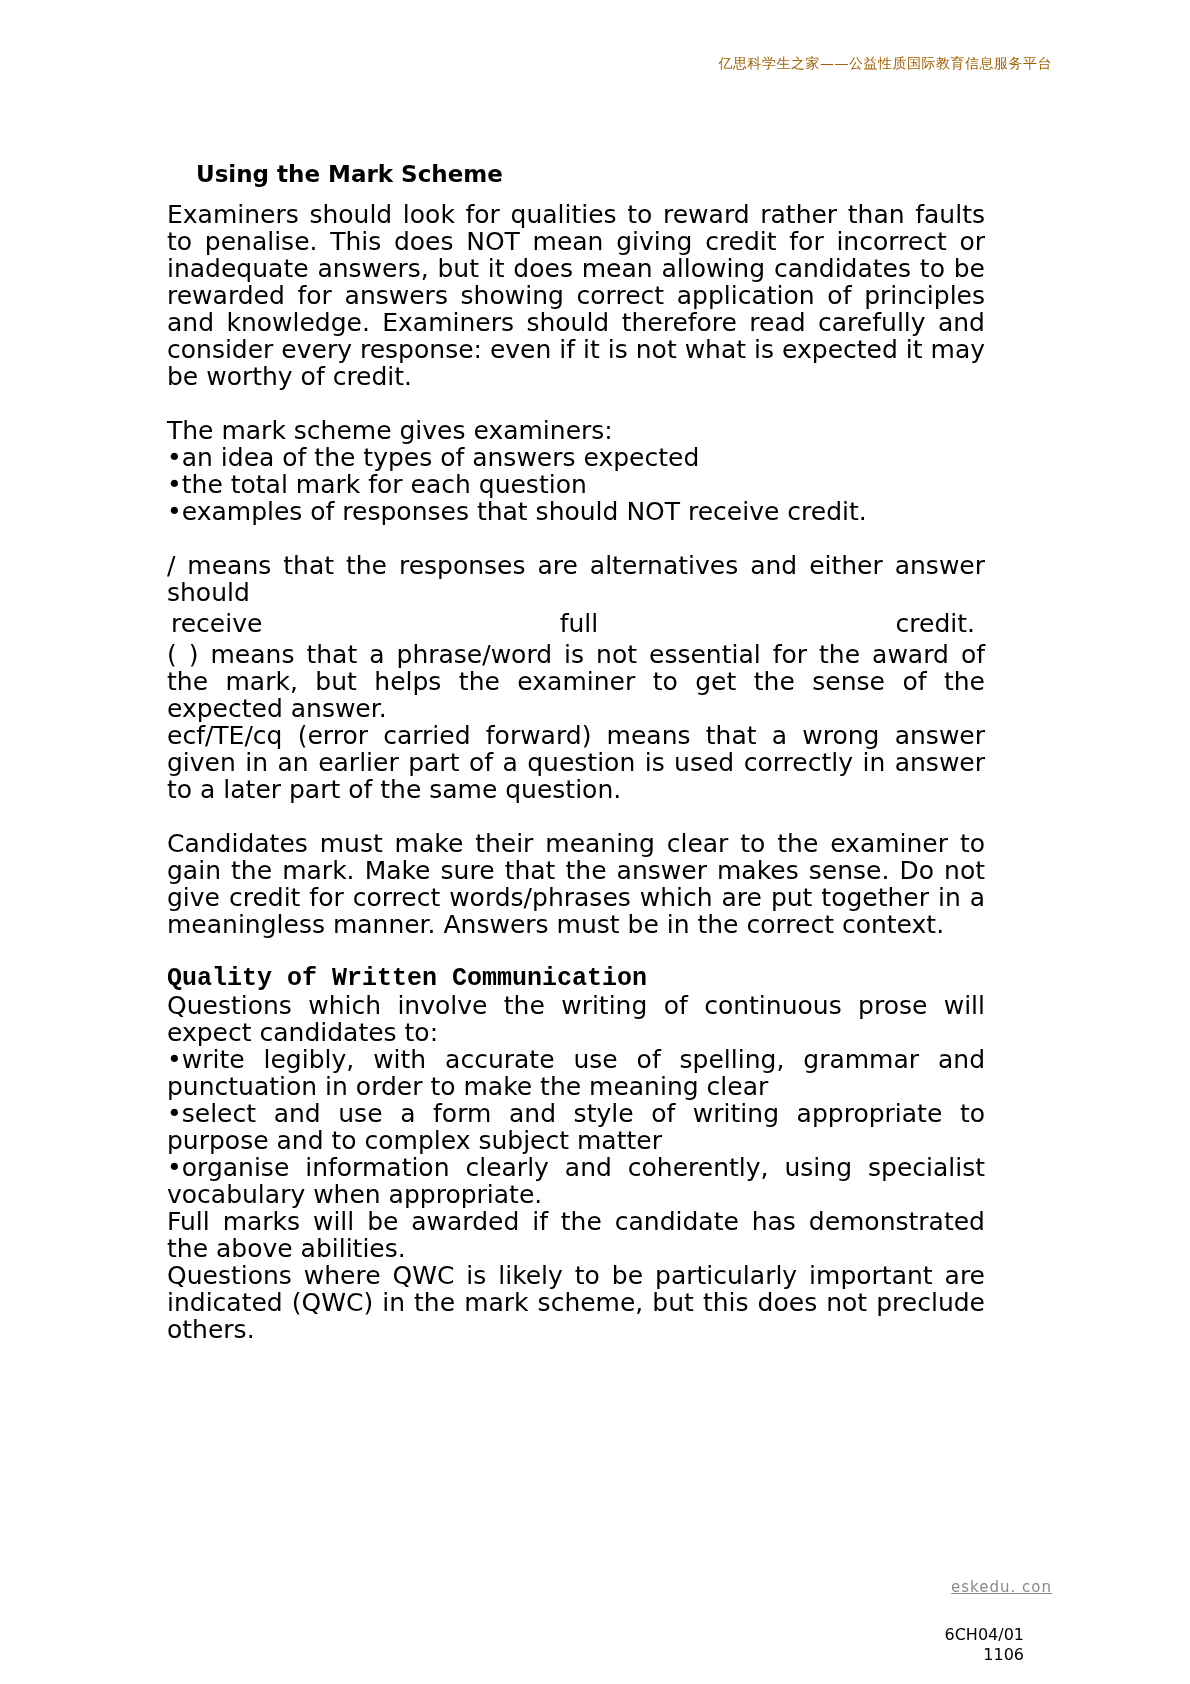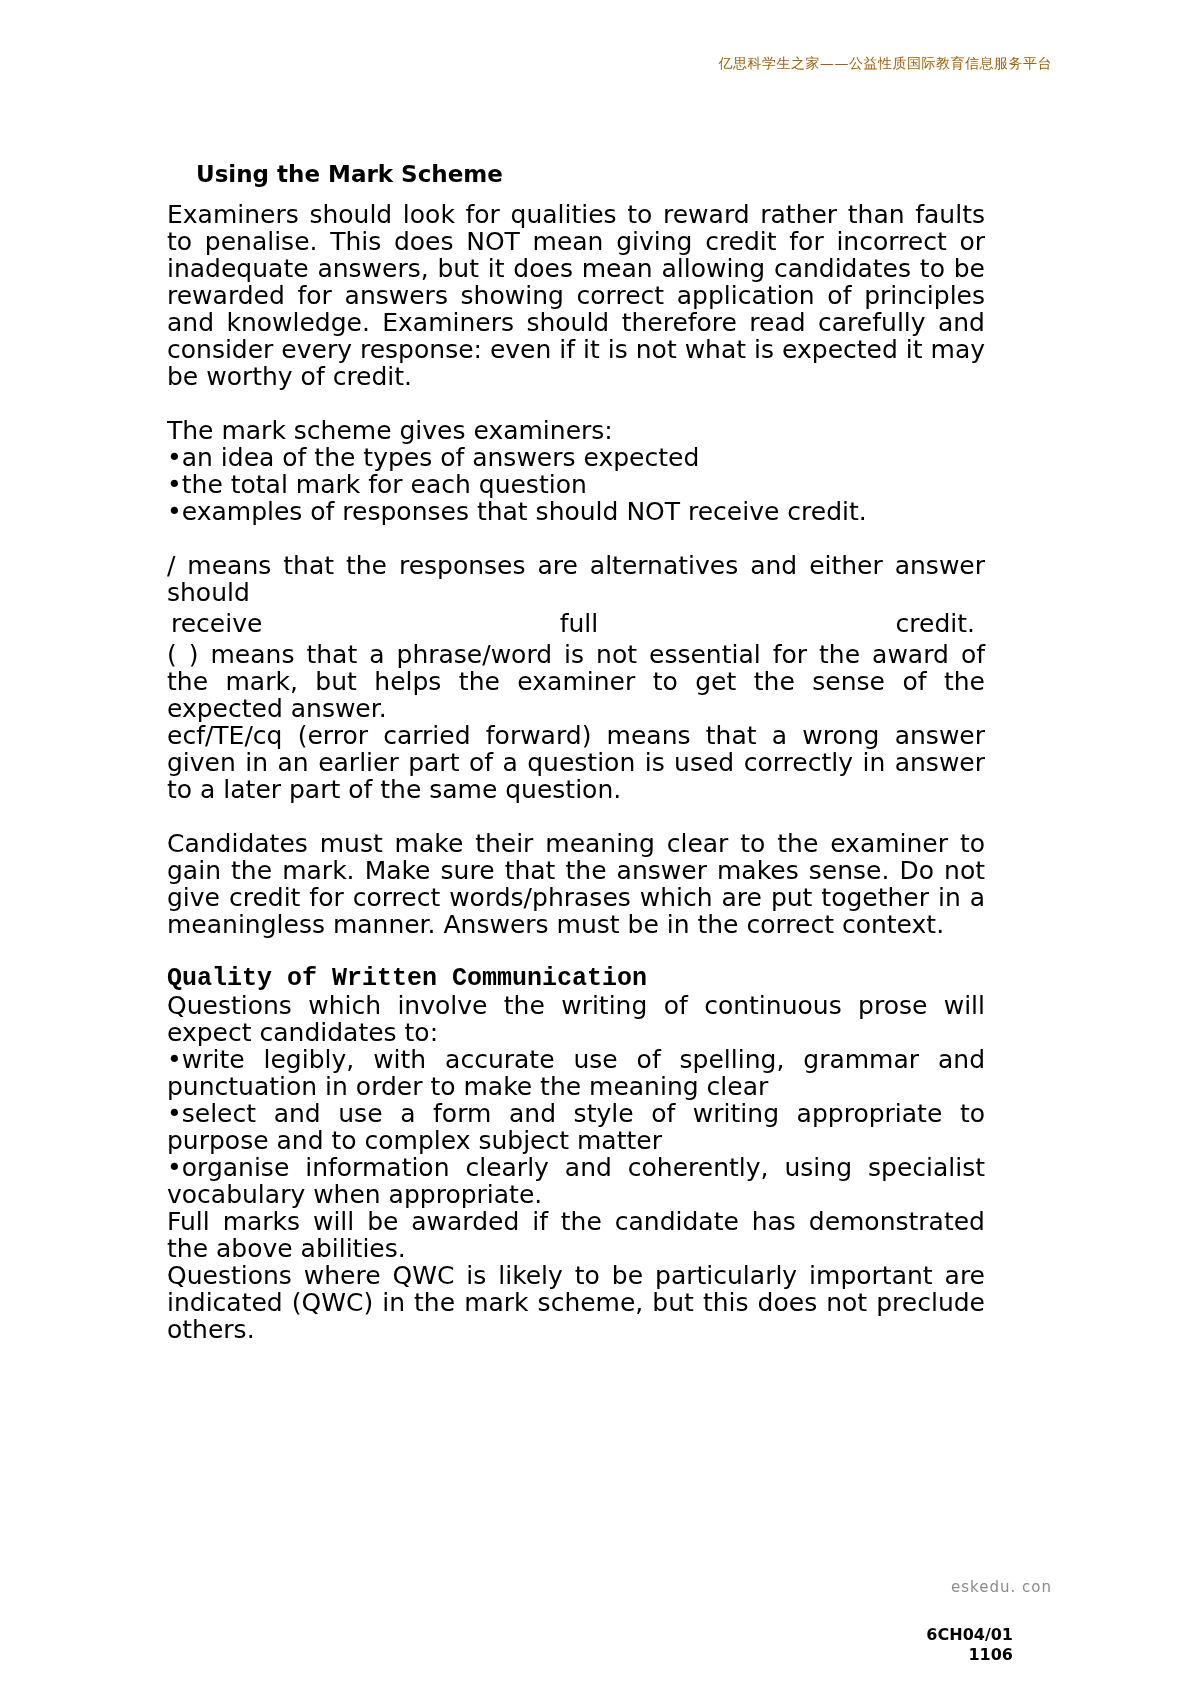--- a/index.html
+++ b/index.html
@@ -8,22 +8,22 @@
   .hdr { position:absolute; top:55px; right:138px; font-size:14px; color:#a16207; letter-spacing:0.5px; }
   .title { position:absolute; top:145px; left:180px; font-size:23px; font-weight:bold; margin:16px; }
   .body { position:absolute; top:201px; left:167px; width:818px; font-size:25px; line-height:27px; }
   .p { text-align:justify; margin:0 0 27px 0; }
   .p.tight { margin:0; }
   .line { margin:0; text-align:justify; }
   .bullet::before { content:"\2022 "; }
   .spread { display:flex; justify-content:space-between; margin:4px; }
   u { text-decoration:underline; }
   .h2 { font-weight:bold; margin:0;font-family:Liberation Mono, monospace; }
-  .wm { position:absolute; top:1578px; right:138px; font-size:15px; color:#8a8a8a; letter-spacing:1px; }
-  .code { position:absolute; top:1625px; right:177px; font-size:16px; text-align:right; line-height:20px;font-weight:bold; }
+  .wm { position:absolute; top:1578px; right:138px; font-size:15px; color:#8a8a8a; letter-spacing:1px;text-decoration:underline; }
+  .code { position:absolute; top:1625px; right:166px; font-size:16px; text-align:right; line-height:20px; }
 </style>
 </head>
 <body>
 
 <div class="hdr">亿思科学生之家——公益性质国际教育信息服务平台</div>
 
 <h1 class="title">Using the Mark Scheme</h1>
 
 <div class="body">
   <p class="p">Examiners should look for qualities to reward rather than faults to penalise. This does NOT mean giving credit for incorrect or inadequate answers, but it does mean allowing candidates to be rewarded for answers showing correct application of principles and knowledge. Examiners should therefore read carefully and consider every response: even if it is not what is expected it may be worthy of credit.</p>

